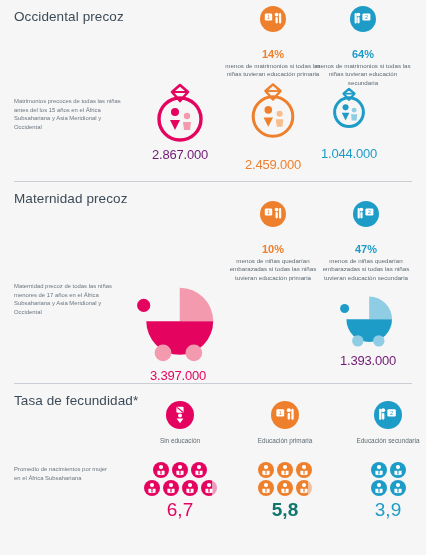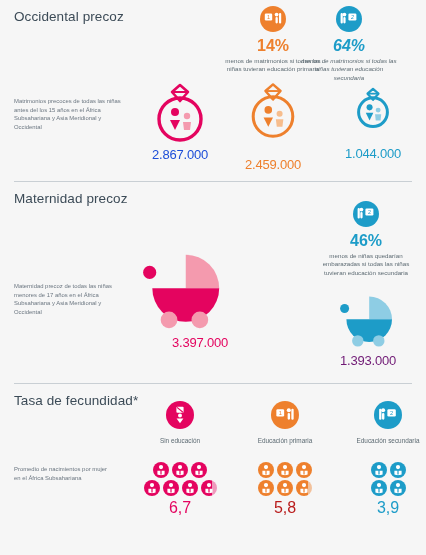--- a/index.html
+++ b/index.html
@@ -19,41 +19,41 @@
   }
   .col { position: absolute; text-align: center; }
 
   
   .badge {
     width: 26px; height: 26px; border-radius: 50%;
     display: inline-block; position: relative;
   }
   .badge svg { position: absolute; left: 50%; top: 50%; transform: translate(-50%,-50%); }
 
-  .pct { font-size: 16px; font-weight: 700; margin-top: 1px; text-align: center; }
+  .pct { font-size: 11px; font-weight: 700; margin-top: 12px; text-align: center; }
   .pct-cap {
     font-size: 6.2px; line-height: 8.4px; color: #5c6a72;
     margin-top: 2px; width: 96px; margin-left: auto; margin-right: auto;
   }
 
   
   .leftcap {
     position: absolute; left: 14px; width: 112px;
     font-size: 5.9px; line-height: 8.6px; color: #6b7680;
   }
 
   
   .bignum { font-size: 13px; font-weight: 400; letter-spacing: -0.2px; }
 
   
   .babygrid { display: flex; flex-direction: column; align-items: center; gap: 2px; }
   .babyrow { display: flex; gap: 3px; justify-content: center; }
   .baby { width: 16px; height: 16px; border-radius: 50%; position: relative; }
   .baby svg { position: absolute; left: 50%; top: 50%; transform: translate(-50%,-50%); }
-  .fx { font-size: 16px; margin-top: 3px; }
+  .fx { font-size: 19px; margin-top: 3px; }
   .edu-lab { font-size: 6.4px; line-height: 8.6px; color: #5c6a72; margin-top: 4px; }
 </style>
 </head>
 <body>
 
 <div class="page">
 
   <div class="section" style="position:absolute;left:0;top:0;width:426px;height:178px;">
 
     <div class="sec-title">Occidental precoz</div>
@@ -67,21 +67,21 @@
           <text x="4.5" y="7.2" font-size="5.4" font-family="Liberation Sans, sans-serif" fill="#ee802d" text-anchor="middle">1</text>
           <circle cx="12.6" cy="2.6" r="1.9" fill="#fff"></circle>
           <rect x="11.5" y="5" width="2.3" height="6.4" rx="1.1" fill="#fff"></rect>
           <rect x="15" y="1" width="2.2" height="10.5" rx="1" fill="#fff"></rect>
         </svg>
       </span>
       <div class="pct" style="color:#ee802d;">14%</div>
       <div class="pct-cap">menos de matrimonios si todas las niñas tuvieran educación primaria</div>
     </div>
 
-    <div class="col" style="left:299px;top:6px;width:100px;font-style:italic;">
+    <div class="col" style="left:313px;top:6px;width:100px;">
       <span class="badge" style="background:#1d9cc8;">
         <svg width="18" height="14" viewBox="0 0 18 14">
           <circle cx="4.4" cy="2.6" r="1.9" fill="#fff"></circle>
           <rect x="3.3" y="5" width="2.3" height="6.4" rx="1.1" fill="#fff"></rect>
           <rect x="0.6" y="1" width="2.2" height="10.5" rx="1" fill="#fff"></rect>
           <rect x="8.4" y="1.5" width="8" height="7" rx="1.2" fill="#fff"></rect>
           <text x="12.4" y="7.2" font-size="5.4" font-family="Liberation Sans, sans-serif" fill="#1d9cc8" text-anchor="middle">2</text>
         </svg>
       </span>
       <div class="pct" style="color:#1d9cc8;">64%</div>
@@ -91,72 +91,85 @@
     <div class="col" style="left:137px;top:75px;width:86px;">
       <svg width="70" height="70" viewBox="0 0 70 70">
         <path d="M35 10 L27 17 L35 26 L43 17 Z" fill="none" stroke="#e4045f" stroke-width="2.6" stroke-linejoin="round"></path>
         <path d="M27 17 H43" stroke="#e4045f" stroke-width="2"></path>
         <circle cx="35" cy="44" r="21" fill="none" stroke="#e4045f" stroke-width="3.4"></circle>
         <circle cx="30" cy="37" r="4" fill="#e4045f"></circle>
         <path d="M25 45 L35 45 L30 55 Z" fill="#e4045f"></path>
         <circle cx="42" cy="41" r="3.2" fill="#f49aae"></circle>
         <path d="M38 47 L46 47 L45 55 L39 55 Z" fill="#f49aae"></path>
       </svg>
-      <div class="bignum" style="color:#1d4ed8;margin-top:-2px;">2.867.000</div>
+      <div class="bignum" style="color:#701a75;margin-top:-2px;">2.867.000</div>
     </div>
 
     <div class="col" style="left:230px;top:75px;width:86px;">
       <svg width="66" height="66" viewBox="0 0 70 70">
         <path d="M35 10 L27 17 L35 26 L43 17 Z" fill="none" stroke="#ee802d" stroke-width="2.6" stroke-linejoin="round"></path>
         <path d="M27 17 H43" stroke="#ee802d" stroke-width="2"></path>
         <circle cx="35" cy="44" r="21" fill="none" stroke="#ee802d" stroke-width="3.2"></circle>
         <circle cx="30" cy="37" r="4" fill="#ee802d"></circle>
         <path d="M25 45 L35 45 L30 55 Z" fill="#ee802d"></path>
         <circle cx="42" cy="41" r="3.2" fill="#f7bd8c"></circle>
         <path d="M38 47 L46 47 L45 55 L39 55 Z" fill="#f7bd8c"></path>
       </svg>
       <div class="bignum" style="color:#ee802d;margin-top:12px;">2.459.000</div>
     </div>
 
-    <div class="col" style="left:330px;top:82px;width:86px;">
+    <div class="col" style="left:306px;top:82px;width:86px;">
       <svg width="48" height="48" viewBox="0 0 70 70">
         <path d="M35 10 L27 17 L35 26 L43 17 Z" fill="none" stroke="#1d9cc8" stroke-width="3.2" stroke-linejoin="round"></path>
         <path d="M27 17 H43" stroke="#1d9cc8" stroke-width="2.6"></path>
         <circle cx="35" cy="44" r="21" fill="none" stroke="#1d9cc8" stroke-width="4.4"></circle>
         <circle cx="30" cy="37" r="4.4" fill="#1d9cc8"></circle>
         <path d="M24.5 45 L35.5 45 L30 56 Z" fill="#1d9cc8"></path>
         <circle cx="42.5" cy="41" r="3.6" fill="#8ecde4"></circle>
         <path d="M38 47 L47 47 L46 56 L39 56 Z" fill="#8ecde4"></path>
       </svg>
       <div class="bignum" style="color:#1d9cc8;margin-top:12px;">1.044.000</div>
     </div>
   </div>
 
   <div class="section" style="position:absolute;left:0;top:181px;width:426px;height:200px;">
     <div class="divider"></div>
     <div class="sec-title">Maternidad precoz</div>
 
     <div class="leftcap" style="top:101px;">Maternidad precoz de todas las niñas menores de 17 años en el África Subsahariana y Asia Meridional y Occidental</div>
 
+    <div class="col" style="left:224px;top:20px;width:98px;">
+      <span class="badge" style="background:#ee802d;">
+        <svg width="18" height="14" viewBox="0 0 18 14">
+          <rect x="0.8" y="1.5" width="7.4" height="7" rx="1.2" fill="#fff"></rect>
+          <text x="4.5" y="7.2" font-size="5.4" font-family="Liberation Sans, sans-serif" fill="#ee802d" text-anchor="middle">1</text>
+          <circle cx="12.6" cy="2.6" r="1.9" fill="#fff"></circle>
+          <rect x="11.5" y="5" width="2.3" height="6.4" rx="1.1" fill="#fff"></rect>
+          <rect x="15" y="1" width="2.2" height="10.5" rx="1" fill="#fff"></rect>
+        </svg>
+      </span>
+      <div class="pct" style="color:#ee802d;">10%</div>
+      <div class="pct-cap">menos de niñas quedarían embarazadas si todas las niñas tuvieran educación primaria</div>
+    </div>
 
     <div class="col" style="left:316px;top:20px;width:100px;">
       <span class="badge" style="background:#1d9cc8;">
         <svg width="18" height="14" viewBox="0 0 18 14">
           <circle cx="4.4" cy="2.6" r="1.9" fill="#fff"></circle>
           <rect x="3.3" y="5" width="2.3" height="6.4" rx="1.1" fill="#fff"></rect>
           <rect x="0.6" y="1" width="2.2" height="10.5" rx="1" fill="#fff"></rect>
           <rect x="8.4" y="1.5" width="8" height="7" rx="1.2" fill="#fff"></rect>
           <text x="12.4" y="7.2" font-size="5.4" font-family="Liberation Sans, sans-serif" fill="#1d9cc8" text-anchor="middle">2</text>
         </svg>
       </span>
-      <div class="pct" style="color:#1d9cc8;">46%</div>
+      <div class="pct" style="color:#1d9cc8;">47%</div>
       <div class="pct-cap">menos de niñas quedarían embarazadas si todas las niñas tuvieran educación secundaria</div>
     </div>
 
-    <div class="col" style="left:128px;top:70px;width:100px;text-align:right;">
+    <div class="col" style="left:128px;top:103px;width:100px;">
       <svg width="88" height="78" viewBox="0 0 100 88">
         <circle cx="11" cy="24" r="7.5" fill="#e4045f"></circle>
         <path d="M52 4 A38 38 0 0 1 90 42 L52 42 Z" fill="#f49aae"></path>
         <path d="M14 42 H90 A38 38 0 0 1 14 42 Z" fill="#e4045f"></path>
         <circle cx="33" cy="78" r="9.5" fill="#f49aae"></circle>
         <circle cx="68" cy="78" r="9.5" fill="#f49aae"></circle>
       </svg>
       <div class="bignum" style="color:#e4045f;margin-top:2px;">3.397.000</div>
     </div>
 
@@ -301,21 +314,21 @@
           <span class="baby" style="background:#ee802d;">
               <svg width="10" height="11" viewBox="0 0 10 11">
                 <circle cx="5" cy="2.6" r="2.1" fill="#fff"></circle>
                 <path d="M1.4 6.2 H8.6 L8.6 10 Q5 11.4 1.4 10 Z" fill="#fff"></path>
                 <rect x="4.4" y="5.4" width="1.2" height="4.6" fill="#ee802d"></rect>
               </svg>
               <span style="position:absolute;right:0;top:0;width:4px;height:16px;background:#f6f6f6;opacity:.55;border-radius:0 8px 8px 0;"></span>
             </span>
         </div>
       </div>
-      <div class="fx" style="color:#b91c1c;">5,8</div>
+      <div class="fx" style="color:#0f766e;font-weight:bold;">5,8</div>
     </div>
 
     <div class="col" style="left:341px;top:18px;width:94px;">
       <span class="badge" style="background:#1d9cc8;width:28px;height:28px;">
         <svg width="19" height="15" viewBox="0 0 18 14">
           <circle cx="4.4" cy="2.6" r="1.9" fill="#fff"></circle>
           <rect x="3.3" y="5" width="2.3" height="6.4" rx="1.1" fill="#fff"></rect>
           <rect x="0.6" y="1" width="2.2" height="10.5" rx="1" fill="#fff"></rect>
           <rect x="8.4" y="1.5" width="8" height="7" rx="1.2" fill="#fff"></rect>
           <text x="12.4" y="7.2" font-size="5.4" font-family="Liberation Sans, sans-serif" fill="#1d9cc8" text-anchor="middle">2</text>

